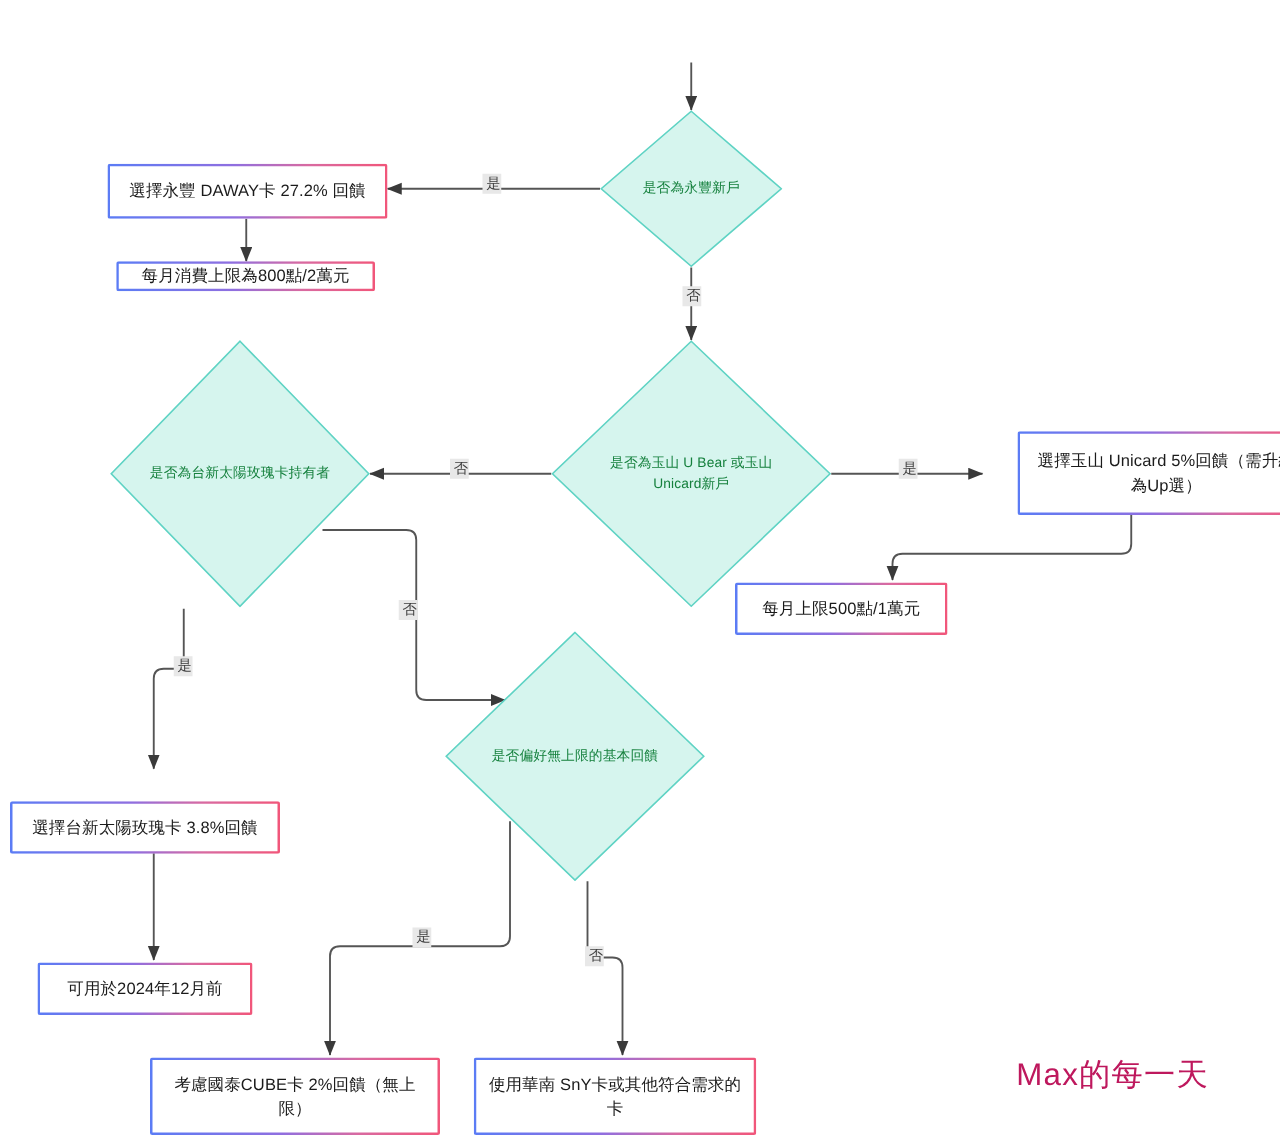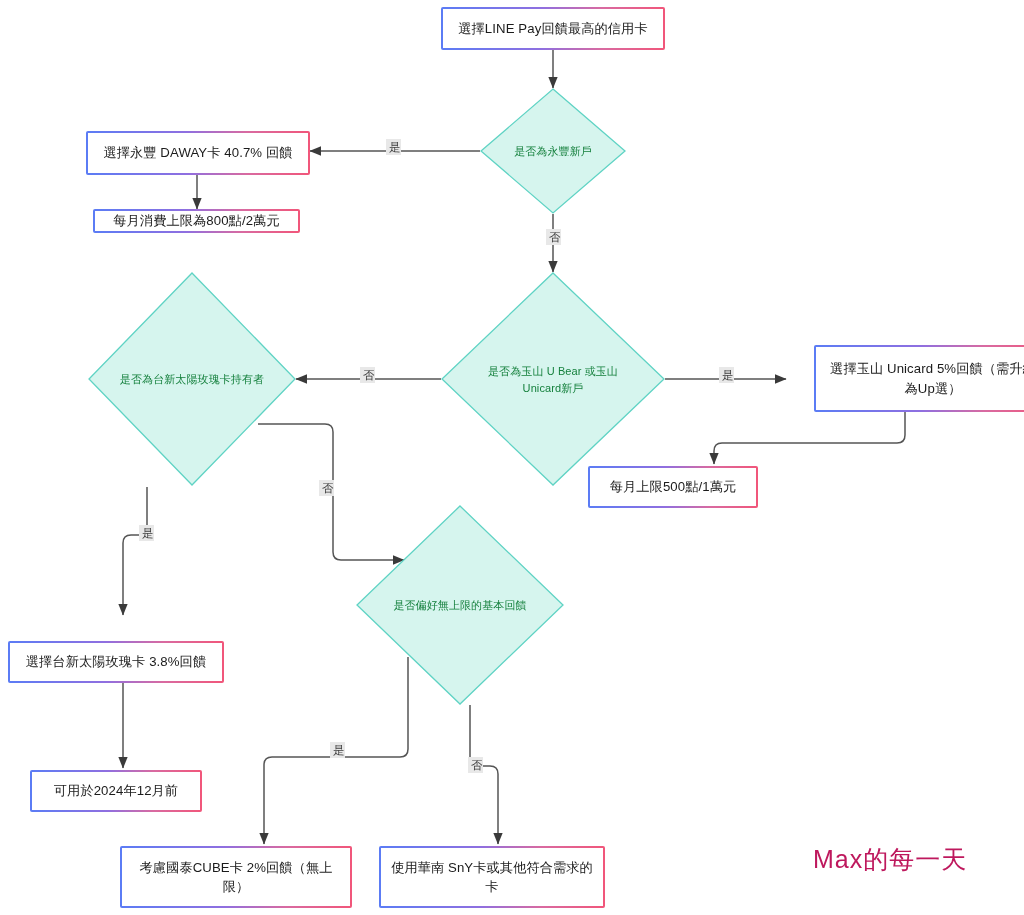--- a/index.html
+++ b/index.html
@@ -128,33 +128,30 @@
       <path d="M123,659 L123,768"></path>
 
       <path d="M258,424 L325,424 Q333,424 333,432 L333,552 Q333,560 341,560 L404,560"></path>
 
       <path d="M408,657 L408,749 Q408,757 400,757 L272,757 Q264,757 264,765 L264,844"></path>
 
       <path d="M470,705 L470,758 Q470,766 478,766 L490,766 Q498,766 498,774 L498,844"></path>
     </g>
   </svg>
 
-  <div class="node-box" style="left:441px; top:7px; width:224px; height:43px;">
-    <div class="inner">選擇LINE Pay回饋最高的信用卡</div>
-  </div>
 
   <div class="node-diamond" style="left:480px; top:88px; width:146px; height:126px;">
     <svg class="shape" viewBox="0 0 146 126" preserveAspectRatio="none">
       <polygon points="73,1 145,63 73,125 1,63" fill="#d6f5ee" stroke="#5fd3c4" stroke-width="1.3"></polygon>
     </svg>
     <div class="dlabel">是否為永豐新戶</div>
   </div>
 
   <div class="node-box" style="left:86px; top:131px; width:224px; height:44px;">
-    <div class="inner">選擇永豐 DAWAY卡 40.7% 回饋</div>
+    <div class="inner">選擇永豐 DAWAY卡 27.2% 回饋</div>
   </div>
 
   <div class="node-box" style="left:93px; top:209px; width:207px; height:24px;">
     <div class="inner">每月消費上限為800點/2萬元</div>
   </div>
 
   <div class="node-diamond" style="left:441px; top:272px; width:224px; height:214px;">
     <svg class="shape" viewBox="0 0 224 214" preserveAspectRatio="none">
       <polygon points="112,1 223,107 112,213 1,107" fill="#d6f5ee" stroke="#5fd3c4" stroke-width="1.3"></polygon>
     </svg>

